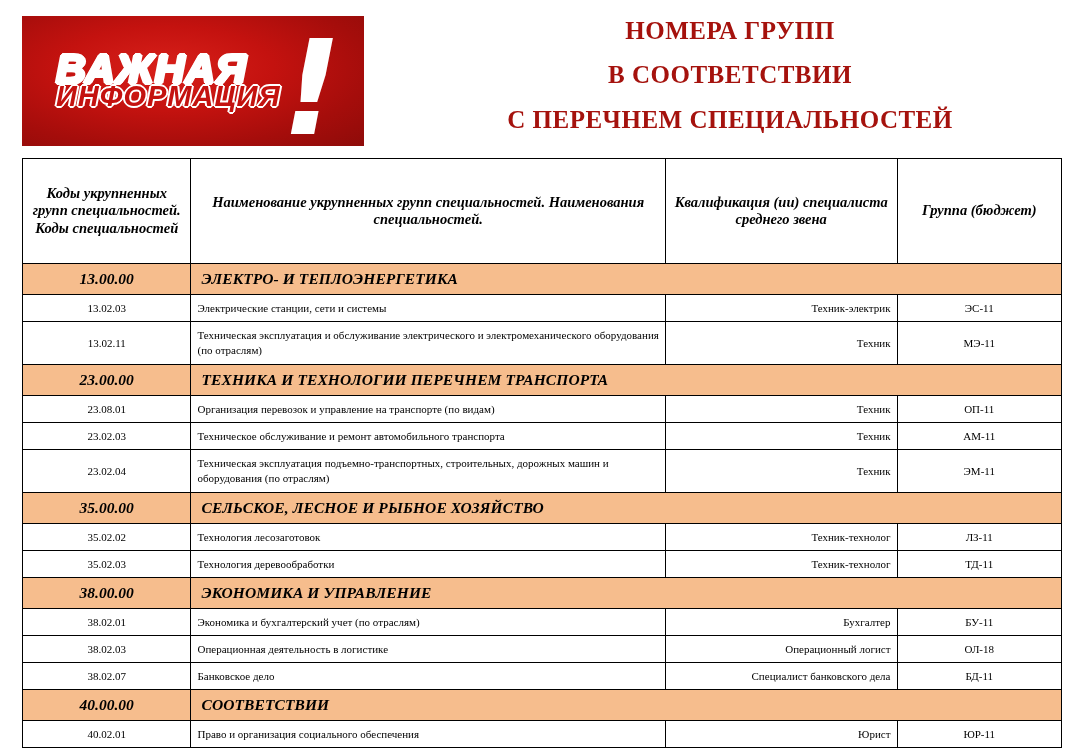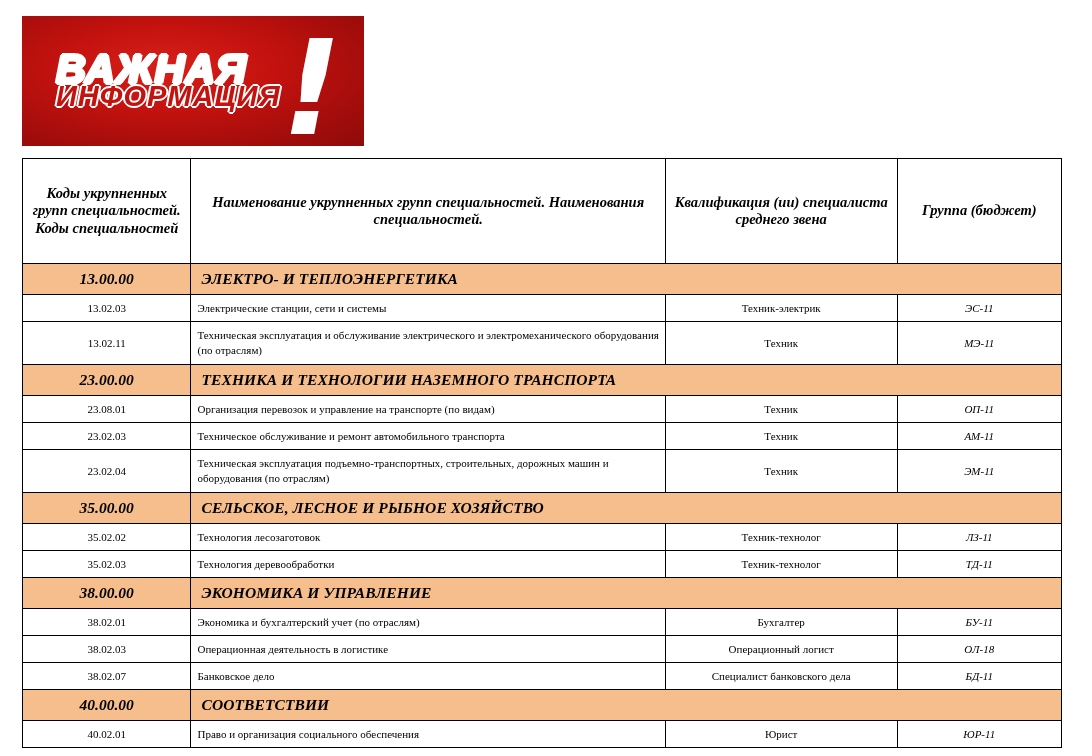--- a/index.html
+++ b/index.html
@@ -163,45 +163,49 @@
   td.code-cell {
     text-align: center;
   }
   td.name-cell {
     text-align: left;
     padding-left: 10px;
     line-height: 1.35;
     margin-top: 10px;
   }
   td.qual-cell {
-    text-align: center;
+    text-align: right;
     line-height: 1.3;
   }
   td.group-cell {
     text-align: center;
-    font-style: italic;
   }
   tr.r1 td { height: 22px; }
   tr.r2 td { height: 38px; }
 </style>
 </head>
 <body>
 
 <div id="page">
 
   <div class="top-area">
 
     <div class="logo-box">
       <div class="logo-text-wrap">
         <div class="logo-line1">ВАЖНАЯ</div>
         <div class="logo-line2">ИНФОРМАЦИЯ</div>
         <div class="logo-bang">!</div>
       </div>
     </div>
 
+    <div class="title-block">
+      <div class="title-line l1">НОМЕРА ГРУПП</div>
+      <div class="title-line l2">В СООТВЕТСТВИИ</div>
+      <div class="title-line l3">С ПЕРЕЧНЕМ СПЕЦИАЛЬНОСТЕЙ</div>
+    </div>
 
   </div>
 
   <div class="table-wrap">
     <table class="spec">
       <colgroup>
         <col class="c-code">
         <col class="c-name">
         <col class="c-qual">
         <col class="c-group">
@@ -226,21 +230,21 @@
             <td class="group-cell">ЭС-11</td>
           </tr>
           <tr class="spec-row r2">
             <td class="code-cell">13.02.11</td>
             <td class="name-cell">Техническая эксплуатация и обслуживание электрического и электромеханического оборудования (по отраслям)</td>
             <td class="qual-cell">Техник</td>
             <td class="group-cell">МЭ-11</td>
           </tr>
           <tr class="group-row">
             <td class="g-code">23.00.00</td>
-            <td class="g-title" colspan="3">ТЕХНИКА И ТЕХНОЛОГИИ НАЗЕМНОГО ТРАНСПОРТА</td>
+            <td class="g-title" colspan="3">ТЕХНИКА И ТЕХНОЛОГИИ ПЕРЕЧНЕМ ТРАНСПОРТА</td>
           </tr>
           <tr class="spec-row r1">
             <td class="code-cell">23.08.01</td>
             <td class="name-cell">Организация перевозок и управление на транспорте (по видам)</td>
             <td class="qual-cell">Техник</td>
             <td class="group-cell">ОП-11</td>
           </tr>
           <tr class="spec-row r1">
             <td class="code-cell">23.02.03</td>
             <td class="name-cell">Техническое обслуживание и ремонт автомобильного транспорта</td>

